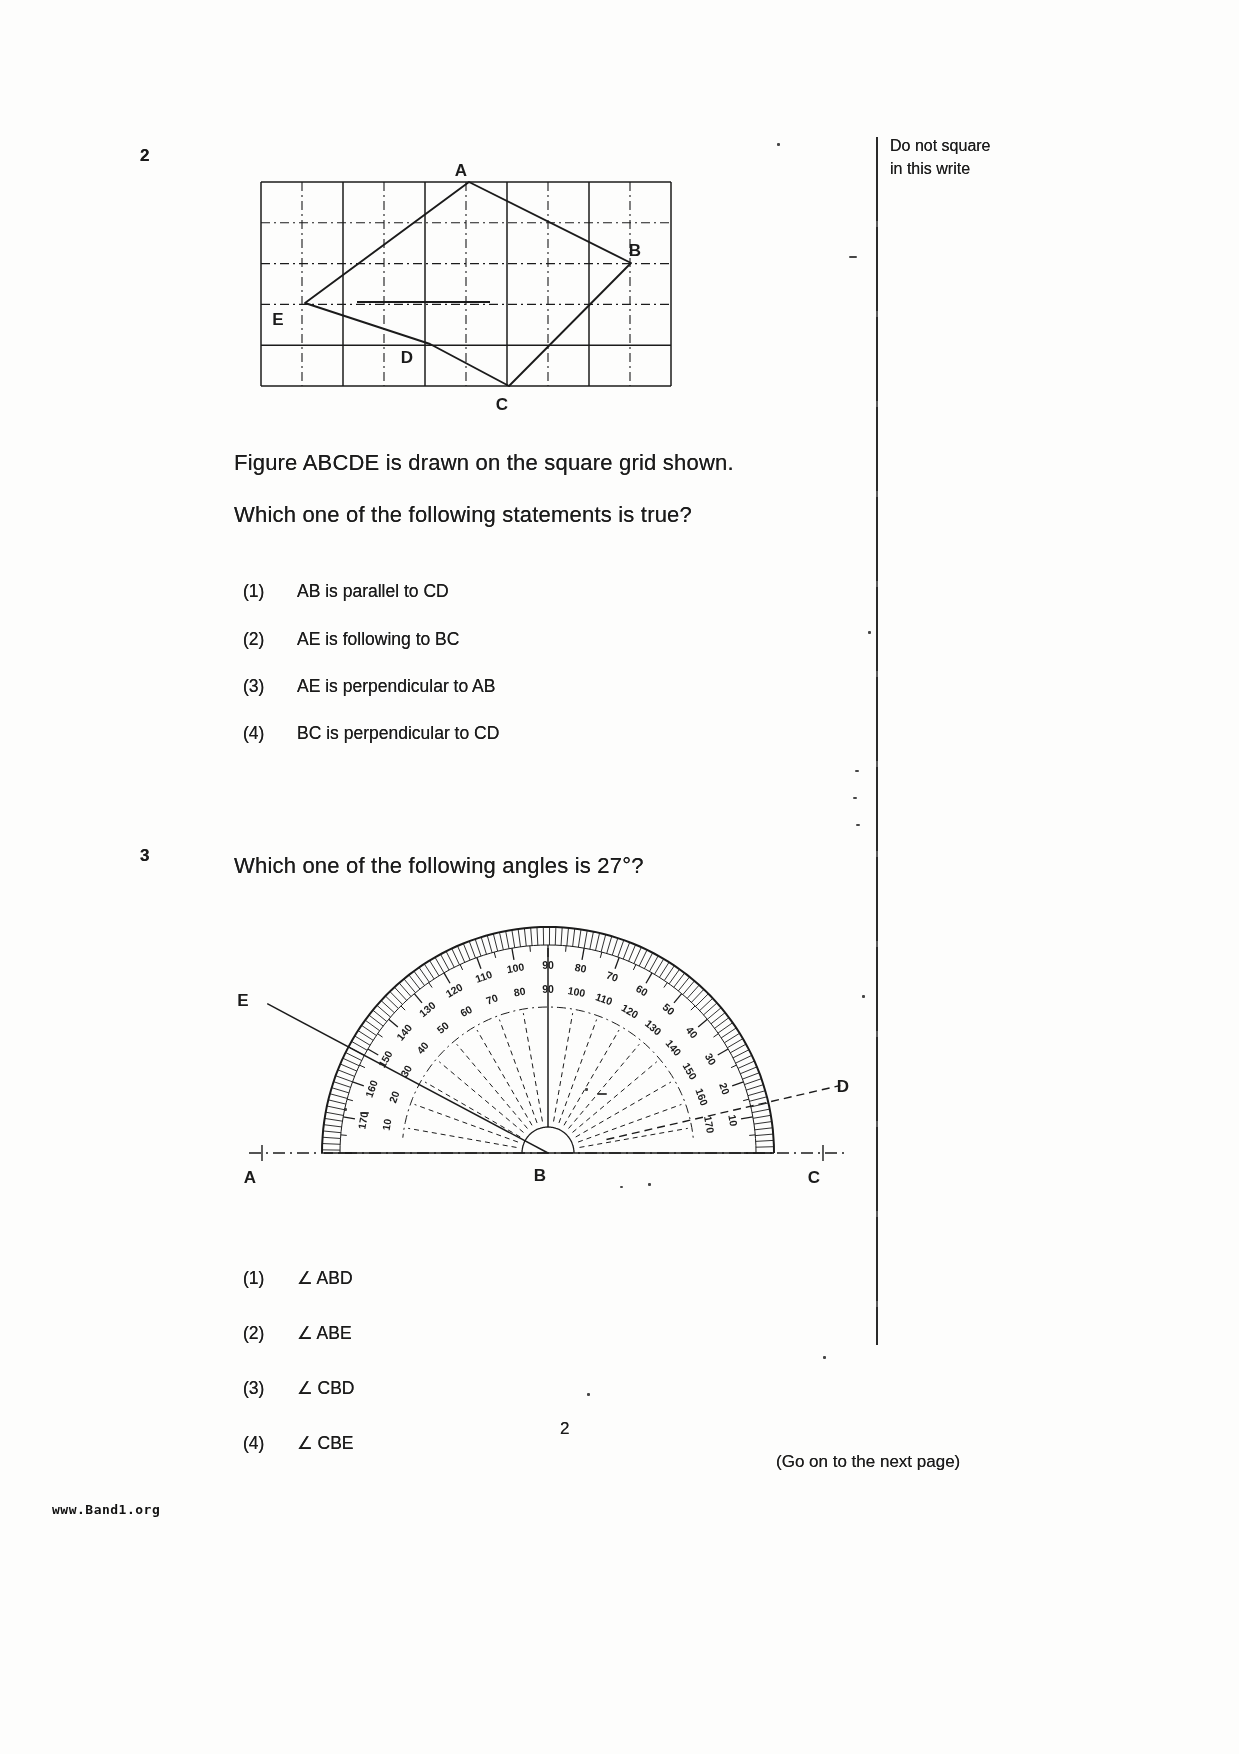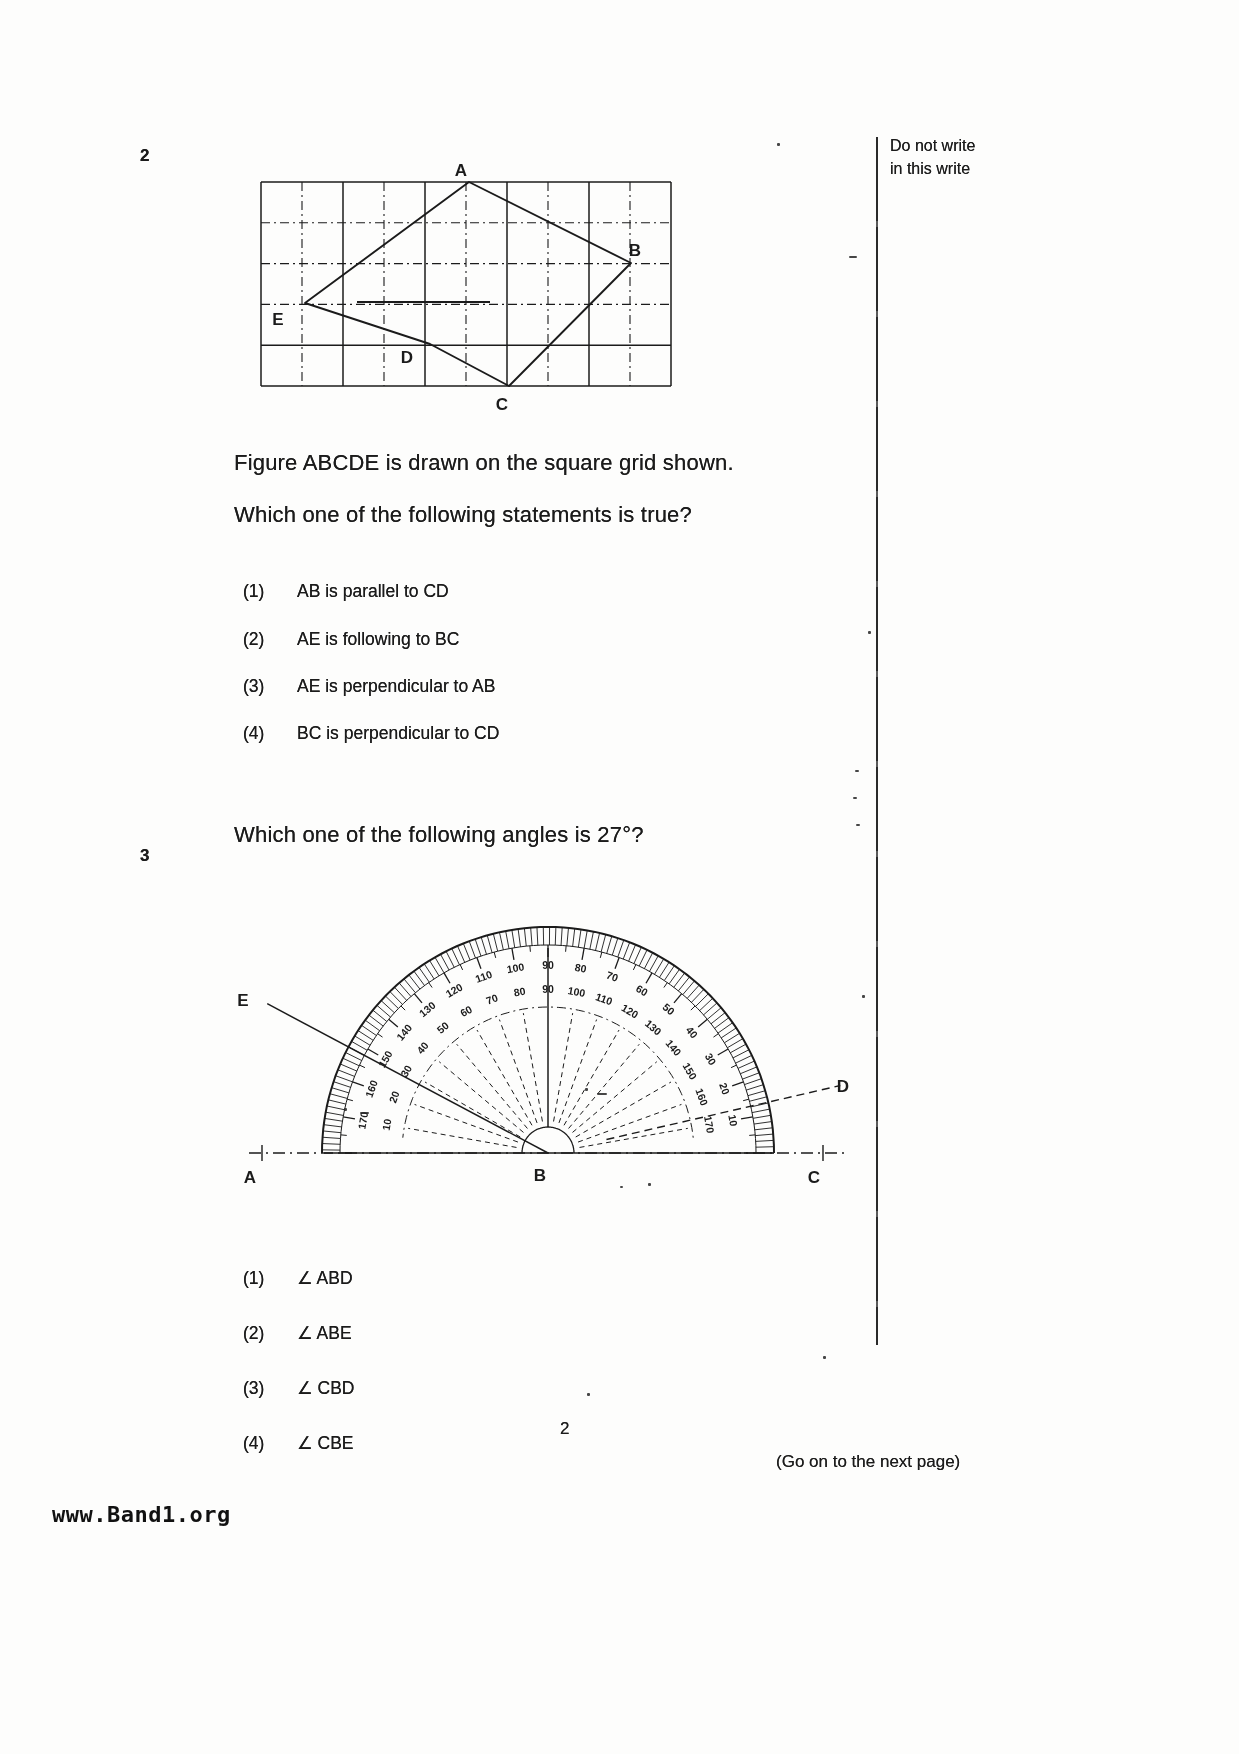--- a/index.html
+++ b/index.html
@@ -14,21 +14,21 @@
   .opt{position:absolute;left:243px;display:flex;font-size:17.5px;text-shadow:0 0 .4px rgba(20,20,20,.85);}
   .opt .onum{width:54px;}
   .marginnote{font-size:16px;text-shadow:0 0 .4px rgba(20,20,20,.8);}
   .vrule{
     position:absolute;left:876px;top:137px;width:2px;height:1208px;
     background:repeating-linear-gradient(180deg,#2a2a2a 0 84px,#5b5b5b 84px 90px);
   }
   .footer-small{font-size:17px;text-shadow:0 0 .4px rgba(20,20,20,.8);}
   .watermark{
     font-family:"DejaVu Sans Mono","Liberation Mono",monospace;
-    font-size:22px;font-weight:bold;letter-spacing:.5px;color:#111;
+    font-size:13px;font-weight:bold;letter-spacing:.5px;color:#111;
   }
   svg{position:absolute;overflow:visible;}
   svg text{font-family:"Liberation Sans",sans-serif;fill:#1b1b1b;}
   .speck{position:absolute;background:#262626;border-radius:1px;opacity:.85;}
 </style>
 </head>
 <body>
 
 <div class="page">
 
@@ -75,21 +75,21 @@
   <div class="opt" style="top:676px">
     <span class="onum">(3)</span>
     <span class="otext">AE is perpendicular to AB</span>
   </div>
   <div class="opt" style="top:723px">
     <span class="onum">(4)</span>
     <span class="otext">BC is perpendicular to CD</span>
   </div>
 
   <div class="abs qnum" style="left:140px;top:846px">3</div>
-  <div class="abs txt" style="left:234px;top:822px">Which one of the following angles is 27°?</div>
+  <div class="abs txt" style="left:234px;top:853px">Which one of the following angles is 27°?</div>
 
   <svg id="protractor-svg" style="left:220px;top:900px" width="650" height="310" viewBox="220 900 650 310">
       <line x1="756" y1="1153" x2="774" y2="1153" stroke="#1b1b1b" stroke-width="0.9"></line>
       <line x1="755.9189039283938" y1="1147.1922991454976" x2="773.91188599912" y2="1146.6897096484734" stroke="#1b1b1b" stroke-width="0.9"></line>
       <line x1="755.675678949852" y1="1141.3891269614219" x2="773.6476127051277" y2="1140.384339871545" stroke="#1b1b1b" stroke-width="0.9"></line>
       <line x1="755.2705147238969" y1="1135.5950085868783" x2="773.207386190388" y2="1134.0888074068966" stroke="#1b1b1b" stroke-width="0.9"></line>
       <line x1="754.703727185404" y1="1129.8144621010842" x2="772.5915497302948" y2="1127.8080213213705" stroke="#1b1b1b" stroke-width="0.9"></line>
       <line x1="753.9757582982467" y1="1124.0519950003063" x2="771.8005835355949" y2="1121.546879183025" stroke="#1b1b1b" stroke-width="0.9"></line>
       <line x1="753.0871757106651" y1="1118.3121006830506" x2="770.8351043779342" y2="1115.310263242161" stroke="#1b1b1b" stroke-width="0.9"></line>
       <line x1="752.0386723126319" y1="1112.5992549462458" x2="769.6958651089172" y2="1109.1030366242862" stroke="#1b1b1b" stroke-width="0.9"></line>
@@ -314,21 +314,21 @@
   <div class="opt" style="top:1378px">
     <span class="onum">(3)</span>
     <span class="otext">∠ CBD</span>
   </div>
   <div class="opt" style="top:1433px">
     <span class="onum">(4)</span>
     <span class="otext">∠ CBE</span>
   </div>
 
   <div class="vrule"></div>
-  <div class="abs marginnote" style="left:890px;top:137px">Do not write</div>
+  <div class="abs marginnote" style="left:890px;top:137px">Do not square</div>
   <div class="abs marginnote" style="left:890px;top:160px">in this write</div>
 
   <div class="abs footer-small" style="left:560px;top:1419px">2</div>
   <div class="abs footer-small" style="left:776px;top:1452px">(Go on to the next page)</div>
   <div class="abs watermark" style="left:52px;top:1502px">www.Band1.org</div>
 
   <div id="specks">
       <div class="speck" style="left: 777px; top: 143px; width: 3px; height: 3px;"></div>
       <div class="speck" style="left: 849px; top: 256px; width: 8px; height: 2px;"></div>
       <div class="speck" style="left: 868px; top: 631px; width: 3px; height: 3px;"></div>

